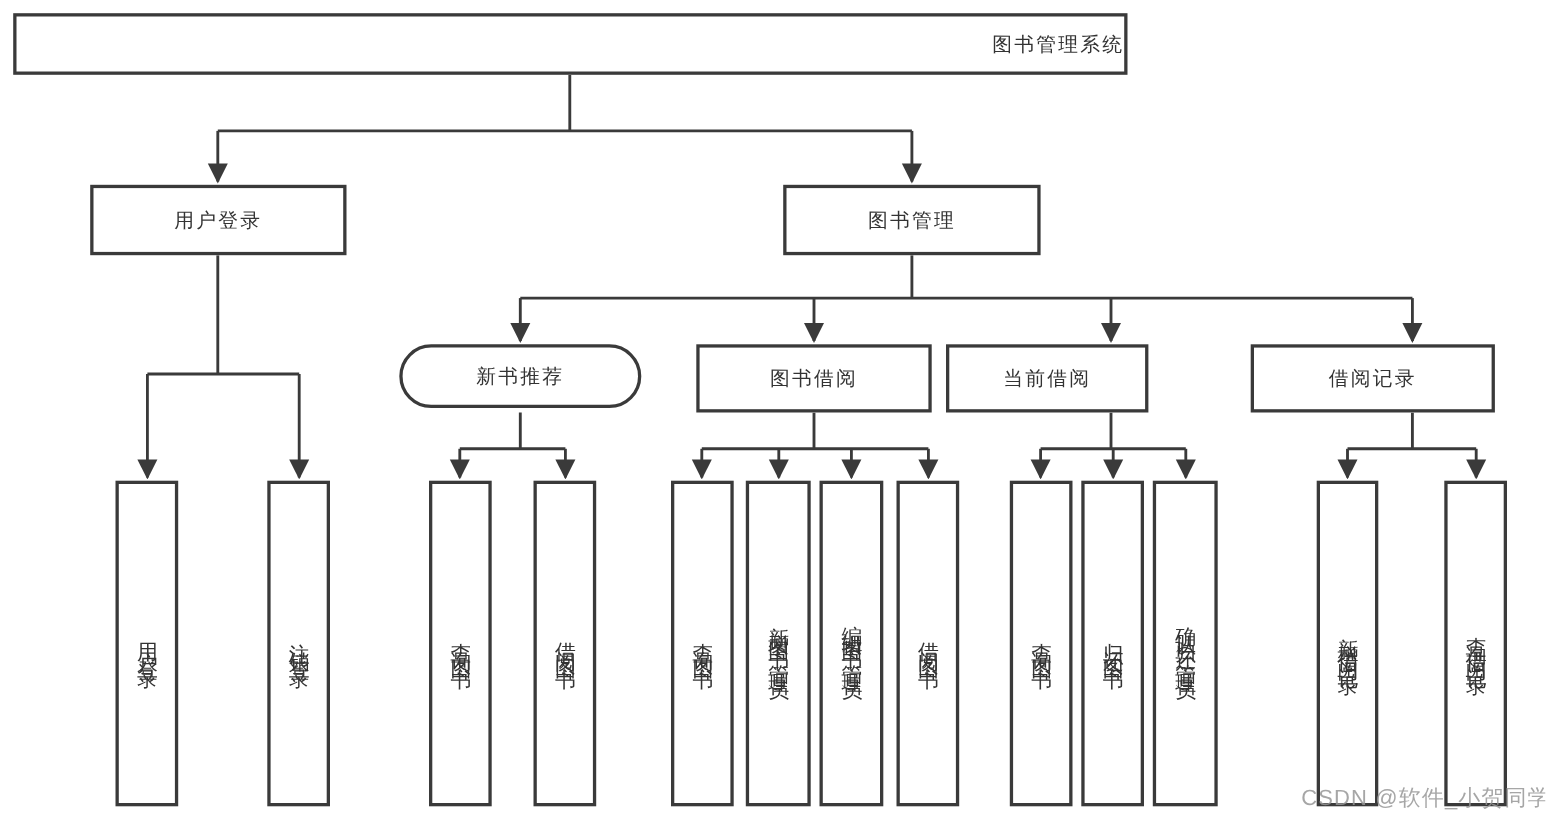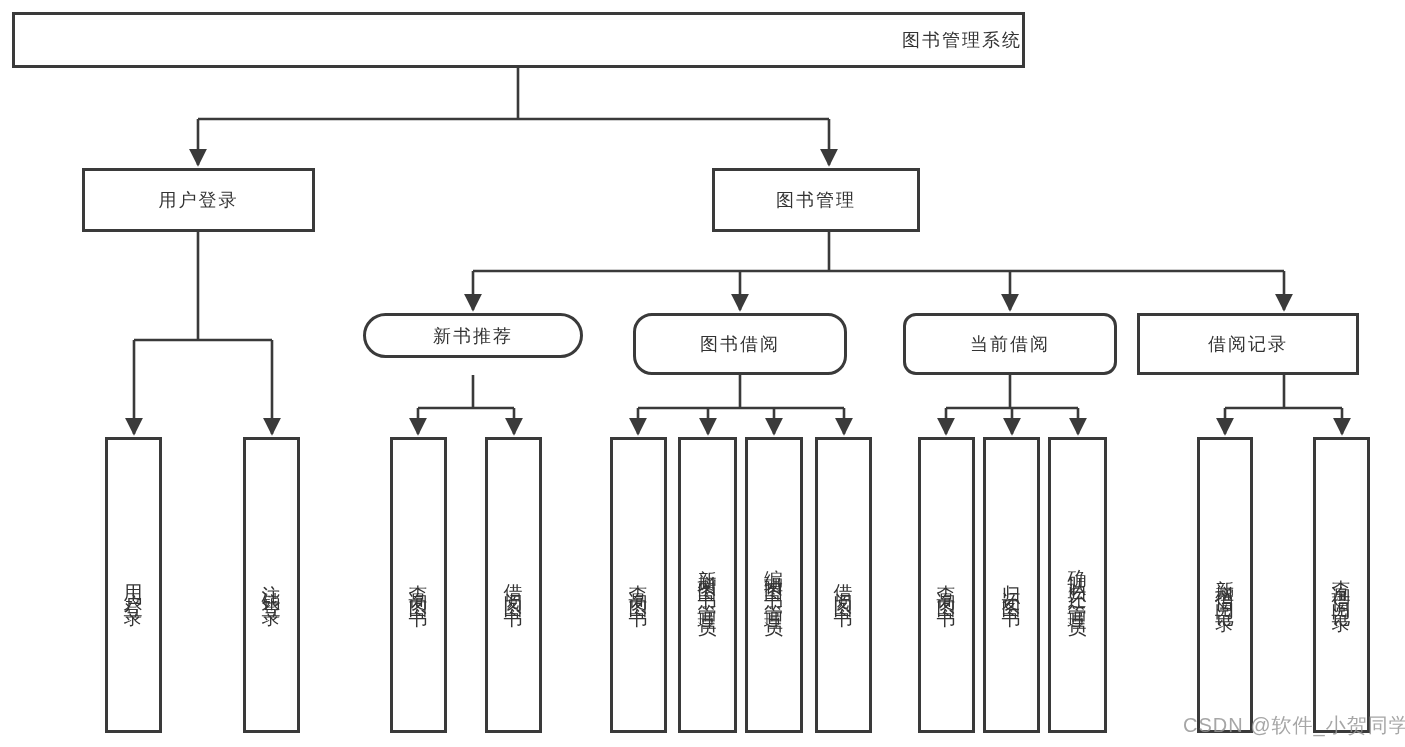--- a/index.html
+++ b/index.html
@@ -113,31 +113,31 @@
     </g>
   </svg>
 
   <div class="node h" style="left:12px; top:12px; width:1013px; height:56px;justify-content:flex-end;">
     <span class="label">图书管理系统</span>
   </div>
 
   <div class="node h" style="left:82px; top:168px; width:233px; height:64px;">
     <span class="label">用户登录</span>
   </div>
-  <div class="node h" style="left:712px; top:168px; width:208px; height:64px;">
+  <div class="node h" style="left:712px; top:168px; width:234px; height:64px;">
     <span class="label">图书管理</span>
   </div>
 
-  <div class="node h" style="left:363px; top:313px; width:220px; height:45px;border-radius:30px;">
+  <div class="node h" style="left:363px; top:313px; width:220px; height:58px;border-radius:30px;">
     <span class="label">新书推荐</span>
   </div>
-  <div class="node h" style="left:633px; top:313px; width:214px; height:62px;border-radius:19px;">
+  <div class="node h" style="left:633px; top:313px; width:214px; height:62px;">
     <span class="label">图书借阅</span>
   </div>
-  <div class="node h" style="left:903px; top:313px; width:214px; height:62px;border-radius:13px;">
+  <div class="node h" style="left:860px; top:313px; width:184px; height:62px;">
     <span class="label">当前借阅</span>
   </div>
   <div class="node h" style="left:1137px; top:313px; width:222px; height:62px;">
     <span class="label">借阅记录</span>
   </div>
 
   <div class="node leaf" style="left:105px; width:57px;">
     <span class="label">用户登录</span>
   </div>
   <div class="node leaf" style="left:243px; width:57px;">

